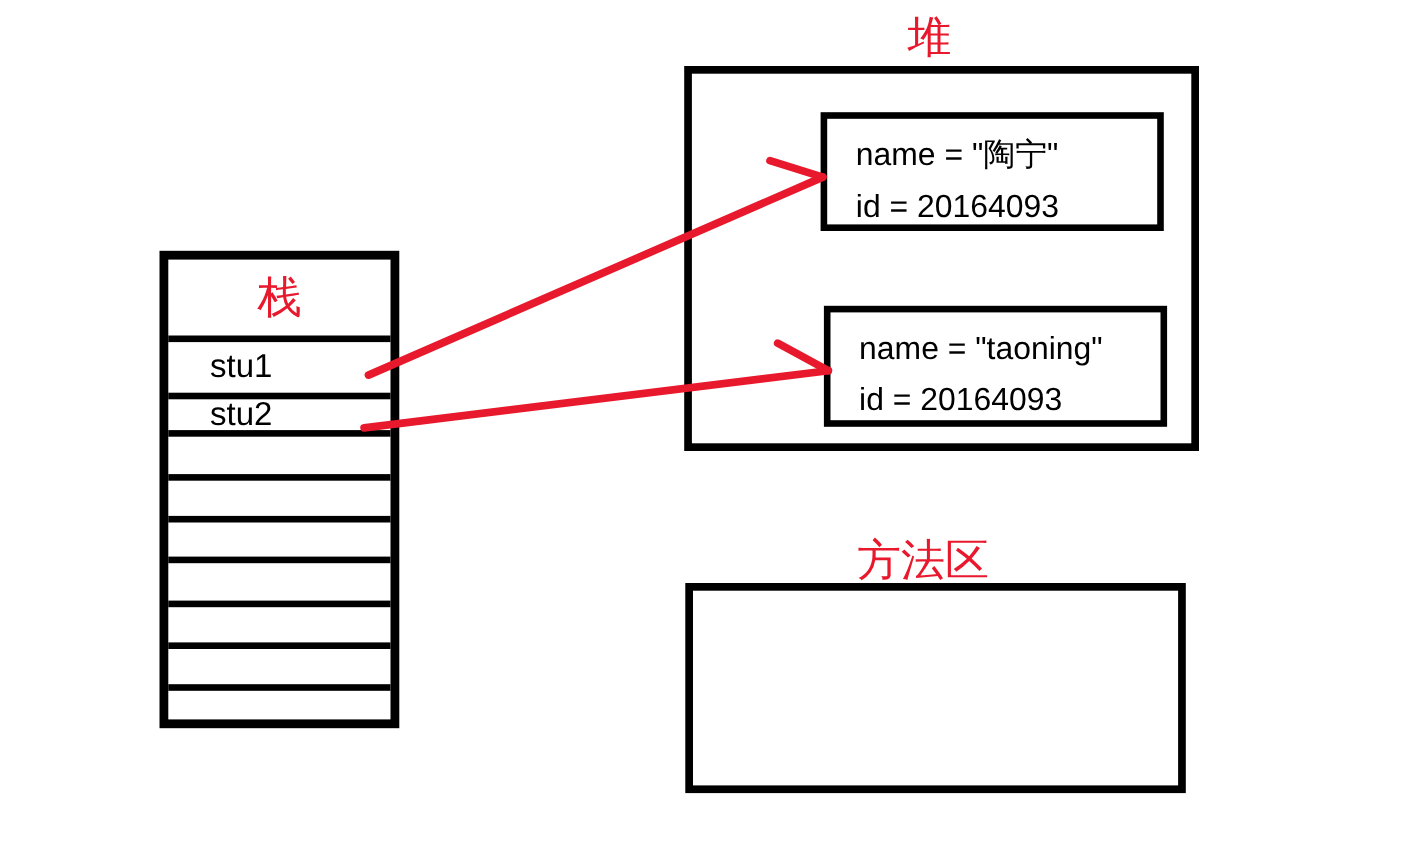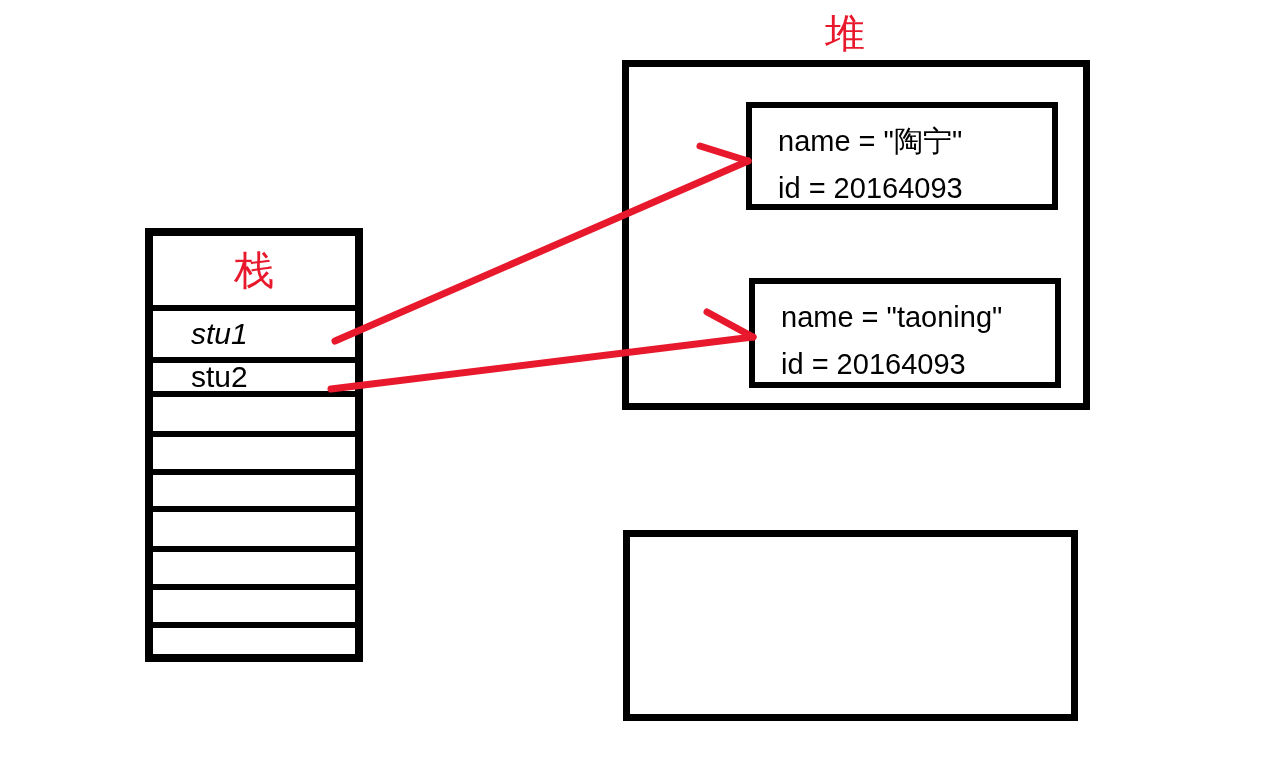--- a/index.html
+++ b/index.html
@@ -29,21 +29,21 @@
     color: #e8192c;
   }
   .stack-row {
     border-top: 6px solid #000;
     box-sizing: border-box;
     display: flex; align-items: center;
     padding-left: 38px;
     font-size: 30px;
     color: #000;
   }
-  .stack-row.r1 { height: 52px; font-style: italic; }
+  .stack-row.r1 { height: 52px; }
   .stack-row.r2 { height: 34px; }
   .stack-row.r3 { height: 40px; }
   .stack-row.r4 { height: 38px; }
   .stack-row.r5 { height: 37px; }
   .stack-row.r6 { height: 40px; }
   .stack-row.r7 { height: 38px; }
   .stack-row.r8 { height: 38px; }
   .stack-row.r9 { height: 26px; }
 
   
@@ -145,20 +145,21 @@
   <div class="heap-object obj1">
     <div>name = "陶宁"</div>
     <div>id = 20164093</div>
   </div>
 
   <div class="heap-object obj2">
     <div>name = "taoning"</div>
     <div>id = 20164093</div>
   </div>
 
+  <div class="method-label">方法区</div>
   <div class="method-box"></div>
 
   <svg class="arrow-layer" width="1287" height="776" viewBox="0 0 1287 776">
     <g fill="none" stroke-width="7" stroke-linecap="round">
       <line x1="335" y1="341" x2="748" y2="161" stroke="#e8192c"></line>
       <line x1="700" y1="146" x2="748" y2="161" stroke="#e8192c"></line>
     </g>
     <g fill="none" stroke-width="7" stroke-linecap="round">
       <line x1="331" y1="389" x2="753" y2="337" stroke="#e8192c"></line>
       <line x1="707" y1="312" x2="753" y2="337" stroke="#e8192c"></line>

